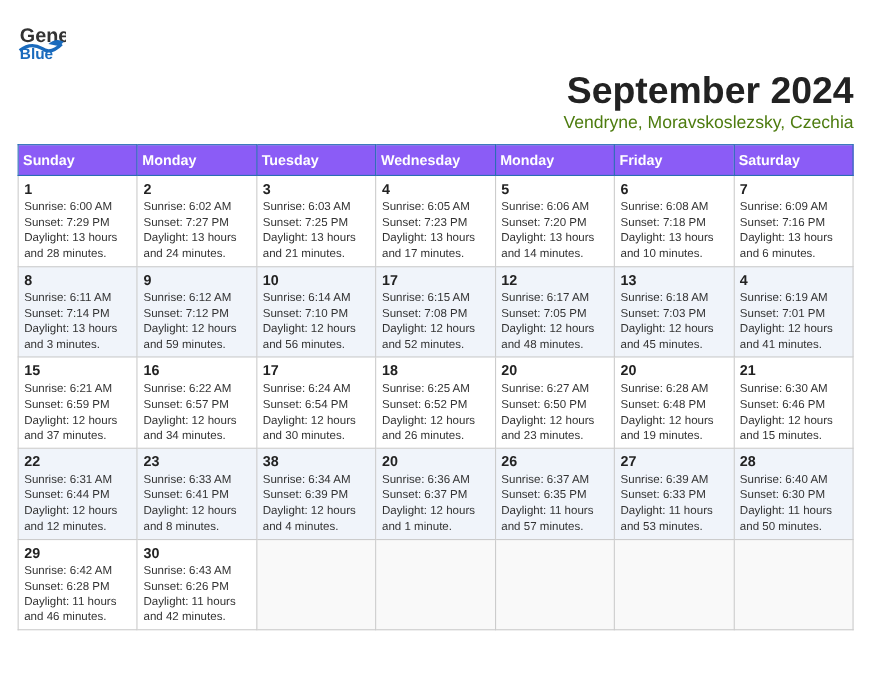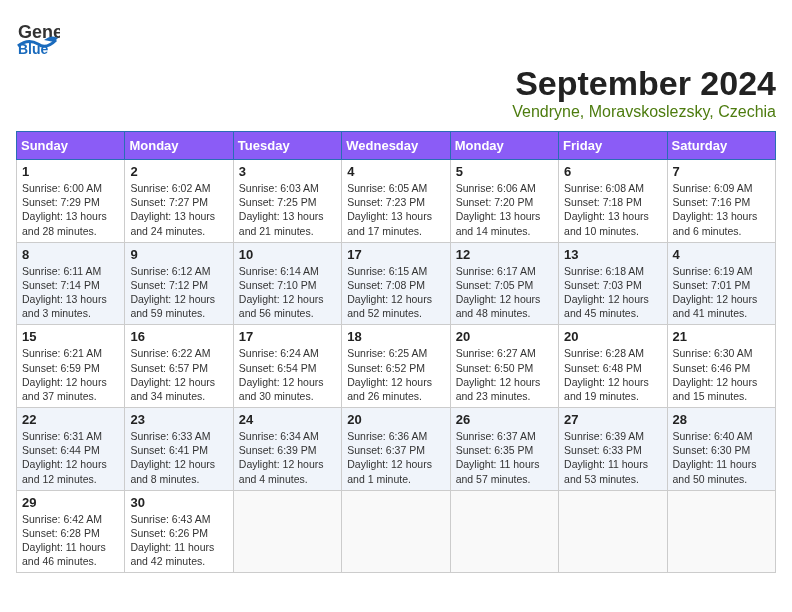--- a/index.html
+++ b/index.html
@@ -207,21 +207,21 @@
       <tr>
         <td>
         <span class="day-num">22</span>
         <span class="day-info">Sunrise: 6:31 AM<br>Sunset: 6:44 PM<br>Daylight: 12 hours and 12 minutes.</span>
       </td>
         <td>
         <span class="day-num">23</span>
         <span class="day-info">Sunrise: 6:33 AM<br>Sunset: 6:41 PM<br>Daylight: 12 hours and 8 minutes.</span>
       </td>
         <td>
-        <span class="day-num">24</span>
+        <span class="day-num">38</span>
         <span class="day-info">Sunrise: 6:34 AM<br>Sunset: 6:39 PM<br>Daylight: 12 hours and 4 minutes.</span>
       </td>
         <td>
         <span class="day-num">20</span>
         <span class="day-info">Sunrise: 6:36 AM<br>Sunset: 6:37 PM<br>Daylight: 12 hours and 1 minute.</span>
       </td>
         <td>
         <span class="day-num">26</span>
         <span class="day-info">Sunrise: 6:37 AM<br>Sunset: 6:35 PM<br>Daylight: 11 hours and 57 minutes.</span>
       </td>

